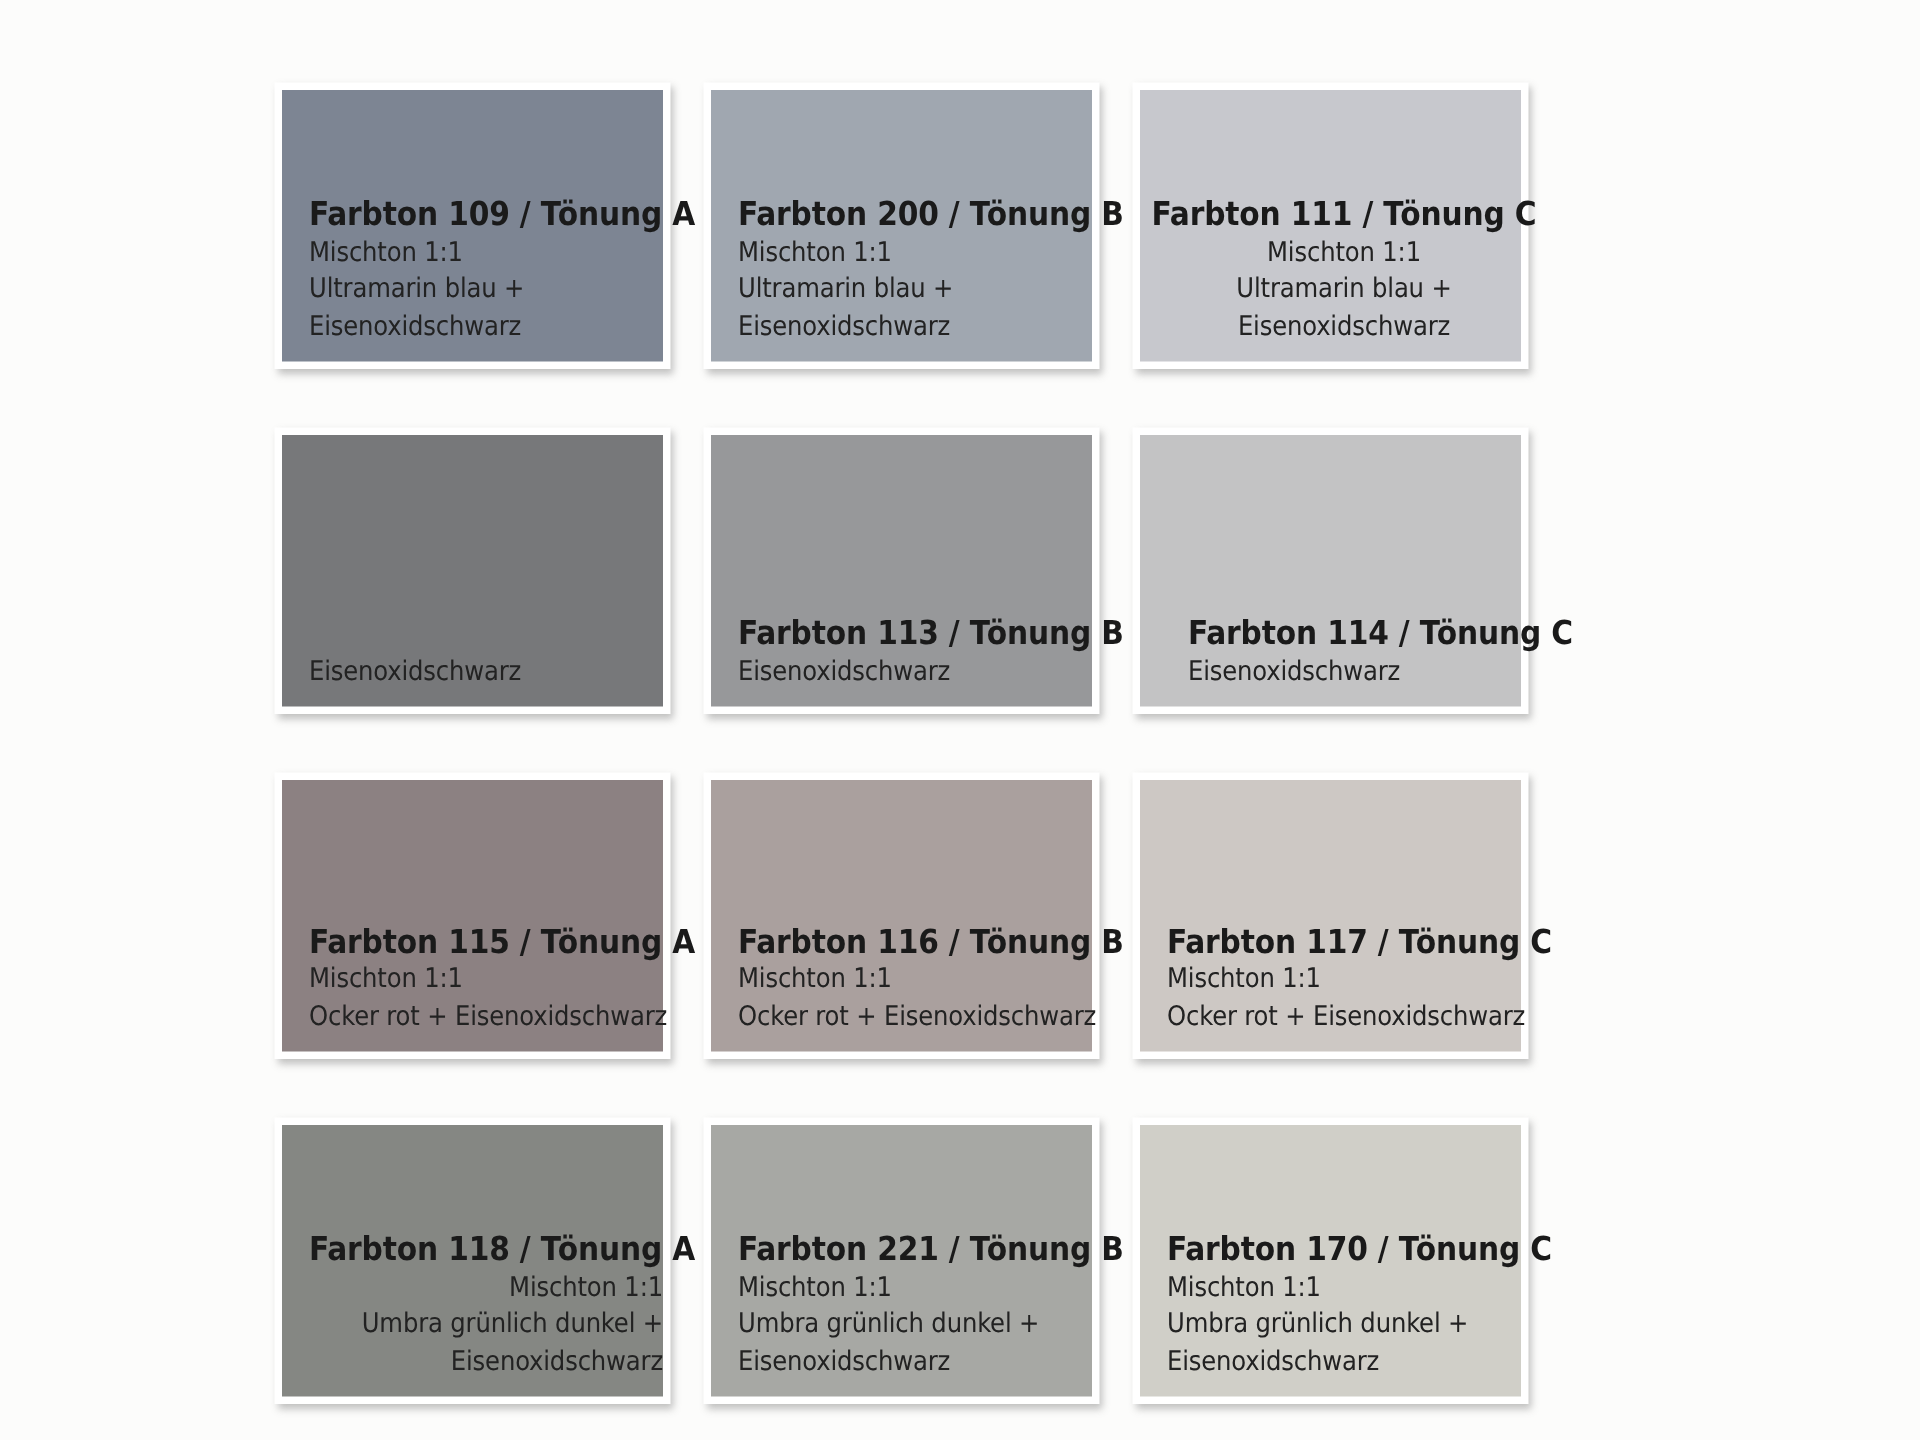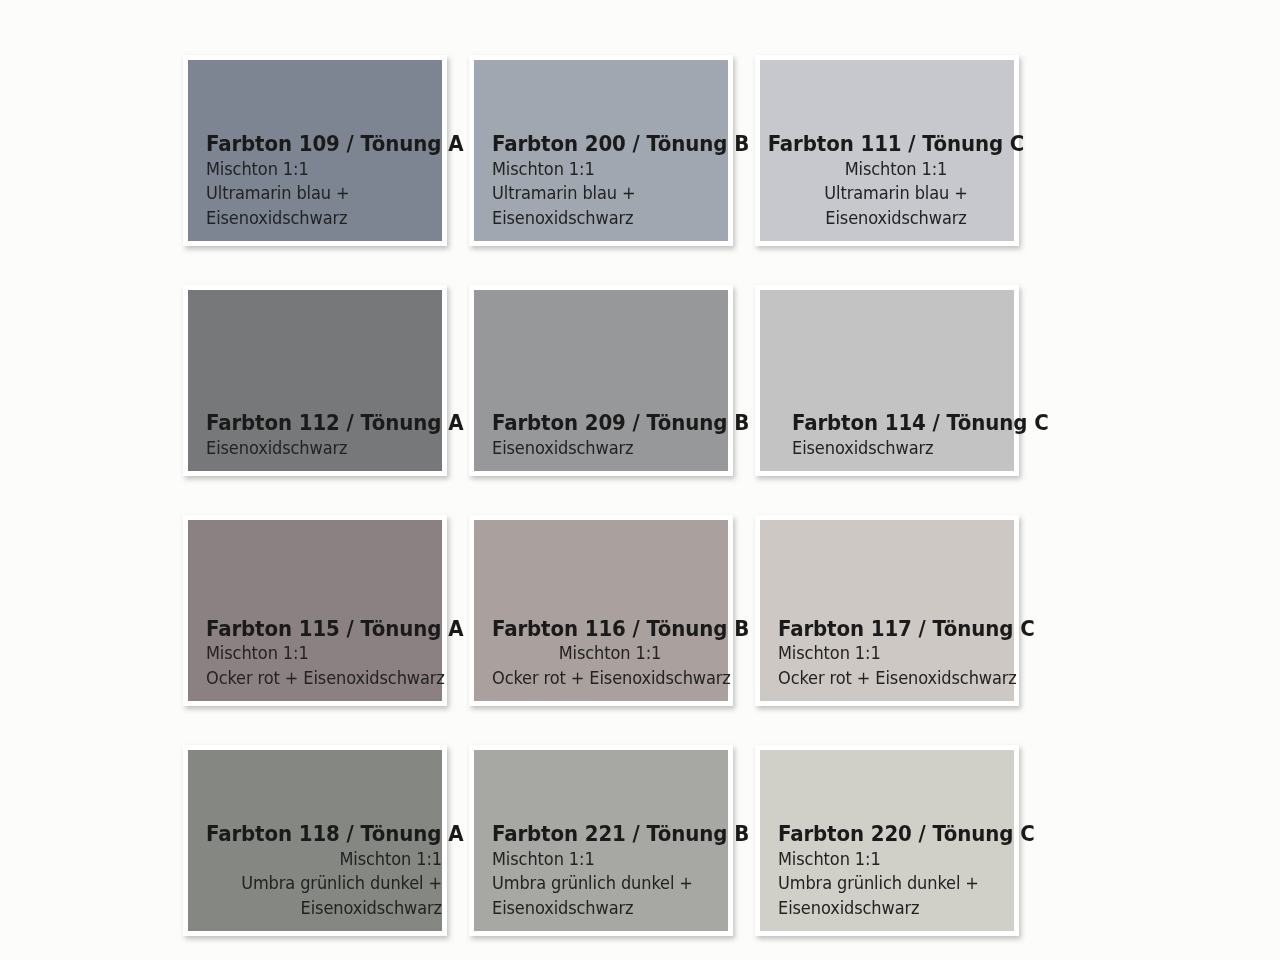--- a/index.html
+++ b/index.html
@@ -83,45 +83,44 @@
     <div class="swatch-card">
       <div class="swatch-fill" style="background: rgb(199, 200, 205); align-items: center;">
         <div class="swatch-title">Farbton 111 / Tönung C</div>
         <div class="swatch-line">Mischton 1:1</div>
         <div class="swatch-line">Ultramarin blau +</div>
         <div class="swatch-line">Eisenoxidschwarz</div>
       </div>
     </div>
     <div class="swatch-card">
       <div class="swatch-fill" style="background: rgb(119, 120, 122);">
-        <div class="swatch-title">Farbton 112 / Tönung A</div>
         <div class="swatch-line">Eisenoxidschwarz</div>
       </div>
     </div>
     <div class="swatch-card">
       <div class="swatch-fill" style="background: rgb(151, 152, 154);">
-        <div class="swatch-title">Farbton 209 / Tönung B</div>
+        <div class="swatch-title">Farbton 113 / Tönung B</div>
         <div class="swatch-line">Eisenoxidschwarz</div>
       </div>
     </div>
     <div class="swatch-card">
       <div class="swatch-fill" style="background: rgb(195, 195, 196); padding-left: 32px;">
         <div class="swatch-title">Farbton 114 / Tönung C</div>
         <div class="swatch-line">Eisenoxidschwarz</div>
       </div>
     </div>
     <div class="swatch-card">
       <div class="swatch-fill" style="background: rgb(140, 129, 130);">
         <div class="swatch-title">Farbton 115 / Tönung A</div>
         <div class="swatch-line">Mischton 1:1</div>
         <div class="swatch-line">Ocker rot + Eisenoxidschwarz</div>
       </div>
     </div>
     <div class="swatch-card">
-      <div class="swatch-fill" style="background: rgb(170, 160, 158); text-align: center;">
+      <div class="swatch-fill" style="background: rgb(170, 160, 158);">
         <div class="swatch-title">Farbton 116 / Tönung B</div>
         <div class="swatch-line">Mischton 1:1</div>
         <div class="swatch-line">Ocker rot + Eisenoxidschwarz</div>
       </div>
     </div>
     <div class="swatch-card">
       <div class="swatch-fill" style="background: rgb(205, 200, 196);">
         <div class="swatch-title">Farbton 117 / Tönung C</div>
         <div class="swatch-line">Mischton 1:1</div>
         <div class="swatch-line">Ocker rot + Eisenoxidschwarz</div>
@@ -138,19 +137,19 @@
     <div class="swatch-card">
       <div class="swatch-fill" style="background: rgb(167, 168, 164);">
         <div class="swatch-title">Farbton 221 / Tönung B</div>
         <div class="swatch-line">Mischton 1:1</div>
         <div class="swatch-line">Umbra grünlich dunkel +</div>
         <div class="swatch-line">Eisenoxidschwarz</div>
       </div>
     </div>
     <div class="swatch-card">
       <div class="swatch-fill" style="background: rgb(208, 207, 200);">
-        <div class="swatch-title">Farbton 220 / Tönung C</div>
+        <div class="swatch-title">Farbton 170 / Tönung C</div>
         <div class="swatch-line">Mischton 1:1</div>
         <div class="swatch-line">Umbra grünlich dunkel +</div>
         <div class="swatch-line">Eisenoxidschwarz</div>
       </div>
     </div>
   </div>
 
 </body></html>

